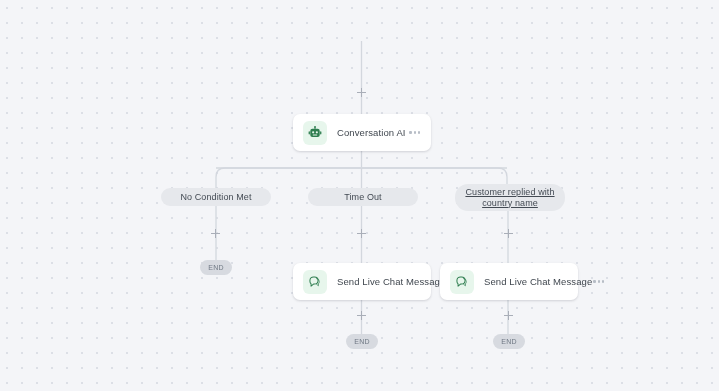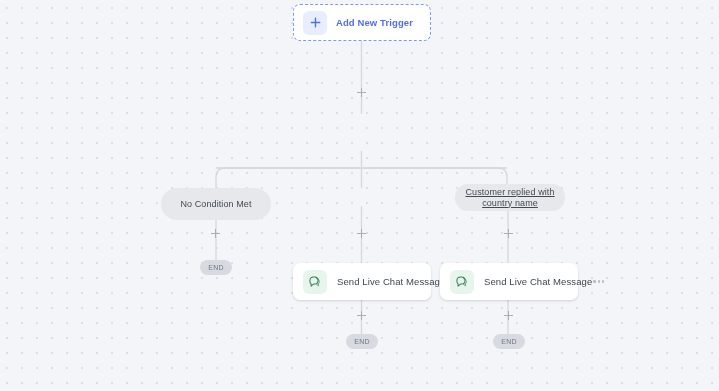--- a/index.html
+++ b/index.html
@@ -132,21 +132,21 @@
     color: #434a53;
     font-size: 9px;
     letter-spacing: 0.1px;
     line-height: 11px;
     padding: 0 10px;
   }
   #pill-no-condition {
     left: 161px;
     top: 188px;
     width: 110px;
-    height: 32px;
+    height: 18px;
   }
   #pill-time-out {
     left: 308px;
     top: 188px;
     width: 110px;
     height: 18px;
   }
   #pill-customer-replied {
     left: 455px;
     top: 184px;
@@ -222,32 +222,47 @@
 
       <path d="M216,206 L216,260"></path>
       <path d="M361.5,206 L361.5,263"></path>
       <path d="M508,211 L508,263"></path>
 
       <path d="M361.5,300 L361.5,334"></path>
       <path d="M508,300 L508,334"></path>
     </g>
   </svg>
 
-  <div class="node" id="trigger-node">
-    <span class="icon-box">
-      <svg width="11" height="11" viewBox="0 0 12 12" xmlns="http://www.w3.org/2000/svg">
-        <path d="M6 1.4 V10.6 M1.4 6 H10.6" stroke="#4f6ef0" stroke-width="1.5" stroke-linecap="round"></path>
+
+  <div class="node" id="conversation-ai-node">
+    <span class="icon-box green-icon-box">
+      <svg width="14" height="14" viewBox="0 0 16 16" xmlns="http://www.w3.org/2000/svg">
+        <path d="M8 1.2 V3" stroke="#2e7d4f" stroke-width="1.2" stroke-linecap="round"></path>
+        <circle cx="8" cy="1.1" r="1" fill="#2e7d4f"></circle>
+        <rect x="2.6" y="3.2" width="10.8" height="9.4" rx="2.4" fill="#2e7d4f"></rect>
+        <circle cx="5.9" cy="7.2" r="1.25" fill="#e7f6ec"></circle>
+        <circle cx="10.1" cy="7.2" r="1.25" fill="#e7f6ec"></circle>
+        <rect x="5.4" y="9.6" width="5.2" height="1.3" rx="0.65" fill="#e7f6ec"></rect>
+        <rect x="0.7" y="6.1" width="1.5" height="3.6" rx="0.75" fill="#2e7d4f"></rect>
+        <rect x="13.8" y="6.1" width="1.5" height="3.6" rx="0.75" fill="#2e7d4f"></rect>
       </svg>
     </span>
-    <span class="node-label">Add New Trigger</span>
-  </div>
-
+    <span class="node-label">Conversation AI</span>
+    <span class="dots">
+        <i></i>
+        <i></i>
+        <i></i>
+      </span>
+  </div>
 
   <div class="pill" id="pill-no-condition">
     <span>No Condition Met</span>
+  </div>
+  <div class="pill" id="pill-time-out">
+    <span>Time Out</span>
   </div>
   <div class="pill" id="pill-customer-replied">
     <span>Customer replied with country name</span>
   </div>
 
   <div class="node" id="chat-node-1">
     <span class="icon-box green-icon-box">
       <svg width="14" height="14" viewBox="0 0 16 16" xmlns="http://www.w3.org/2000/svg">
         <path d="M2.2 6.3 a4.1 4.1 0 0 1 4.1-4.1 h1.1 a4.1 4.1 0 0 1 0 8.2 h-1.1 l-2.8 2.3 v-2.5 a4.1 4.1 0 0 1 -1.3 -3 z" fill="none" stroke="#2e7d4f" stroke-width="1.15" stroke-linejoin="round"></path>
         <path d="M9.3 4.0 a3.6 3.6 0 0 1 3.6 3.6 a3.6 3.6 0 0 1 -1.0 2.5 v2.2 l-2.4 -1.9" fill="none" stroke="#2e7d4f" stroke-width="1.0" stroke-linejoin="round" opacity="0.85"></path>

